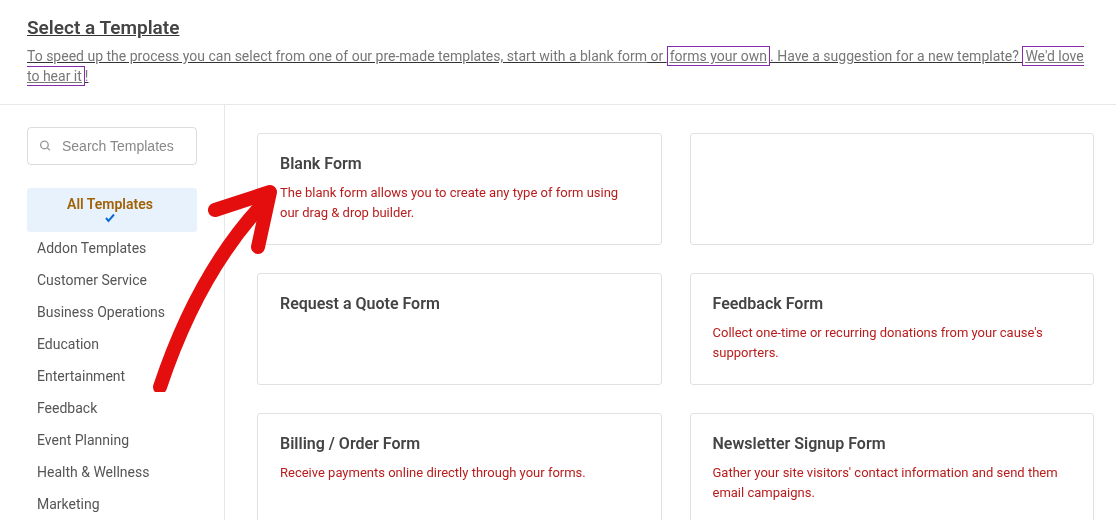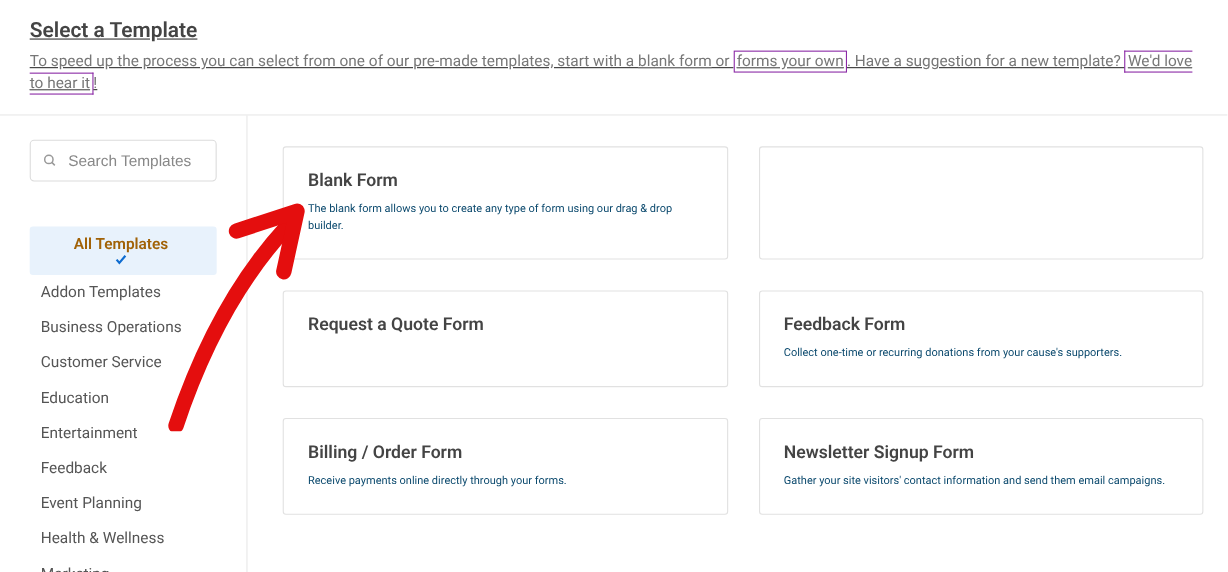--- a/index.html
+++ b/index.html
@@ -42,21 +42,21 @@
     display: flex;
   }
   .sidebar {
     width: 225px;
     padding: 22px 12px 0 27px;
     border-right: 1px solid #e8e8e8;
     flex-shrink: 0;
   }
   .search-wrap {
     position: relative;
-    margin-bottom: 41px;
+    margin-bottom: 23px;
   }
   .search-input {
     width: 170px;
     height: 38px;
     padding: 6px 8px 6px 34px;
     border: 1px solid #dcdcdc;
     border-radius: 4px;
     font-size: 14px;
     color: #555555;
     background: #ffffff;
@@ -108,22 +108,22 @@
     background: #ffffff;
     cursor: pointer;
   }
   .card-title {
     font-size: 16px;
     font-weight: 600;
     color: #444444;
     margin-bottom: 10px;
   }
   .card-desc {
-    font-size: 10px;
-    color: #0c4a6e;
+    font-size: 13px;
+    color: #b91c1c;
     line-height: 1.5;
   }
   .annotation-arrow {
     position: absolute;
     left: 140px;
     top: 182px;
     width: 160px;
     height: 210px;
     pointer-events: none;
     z-index: 10;
@@ -152,24 +152,24 @@
       <li class="cat-item active">
         <span>All Templates</span>
         <svg class="check-icon" viewBox="0 0 24 24" fill="none" stroke="currentColor" stroke-width="4">
             <polyline points="4,12 9,18 20,5"></polyline>
           </svg>
       </li>
       <li class="cat-item">
           <span>Addon Templates</span>
         </li>
       <li class="cat-item">
+          <span>Customer Service</span>
+        </li>
+      <li class="cat-item">
           <span>Business Operations</span>
-        </li>
-      <li class="cat-item">
-          <span>Customer Service</span>
         </li>
       <li class="cat-item">
           <span>Education</span>
         </li>
       <li class="cat-item">
           <span>Entertainment</span>
         </li>
       <li class="cat-item">
           <span>Feedback</span>
         </li>

